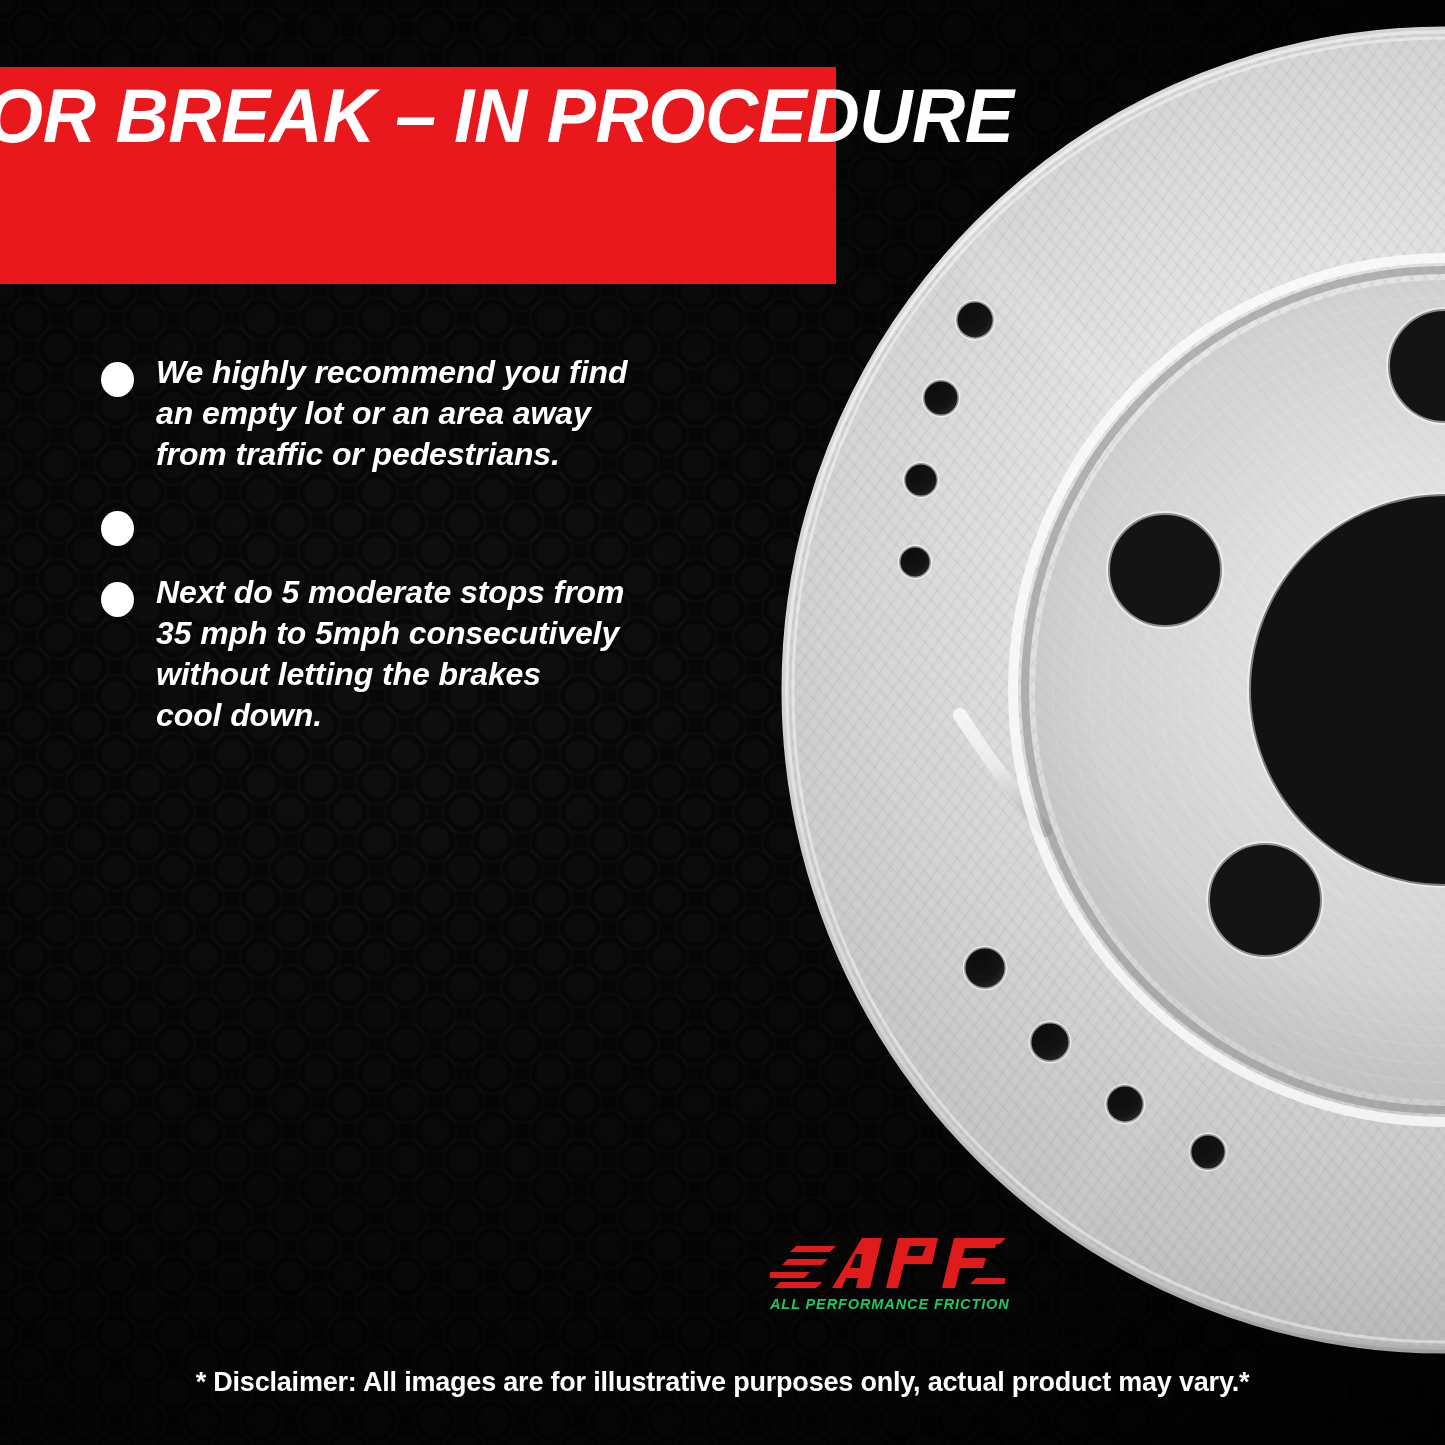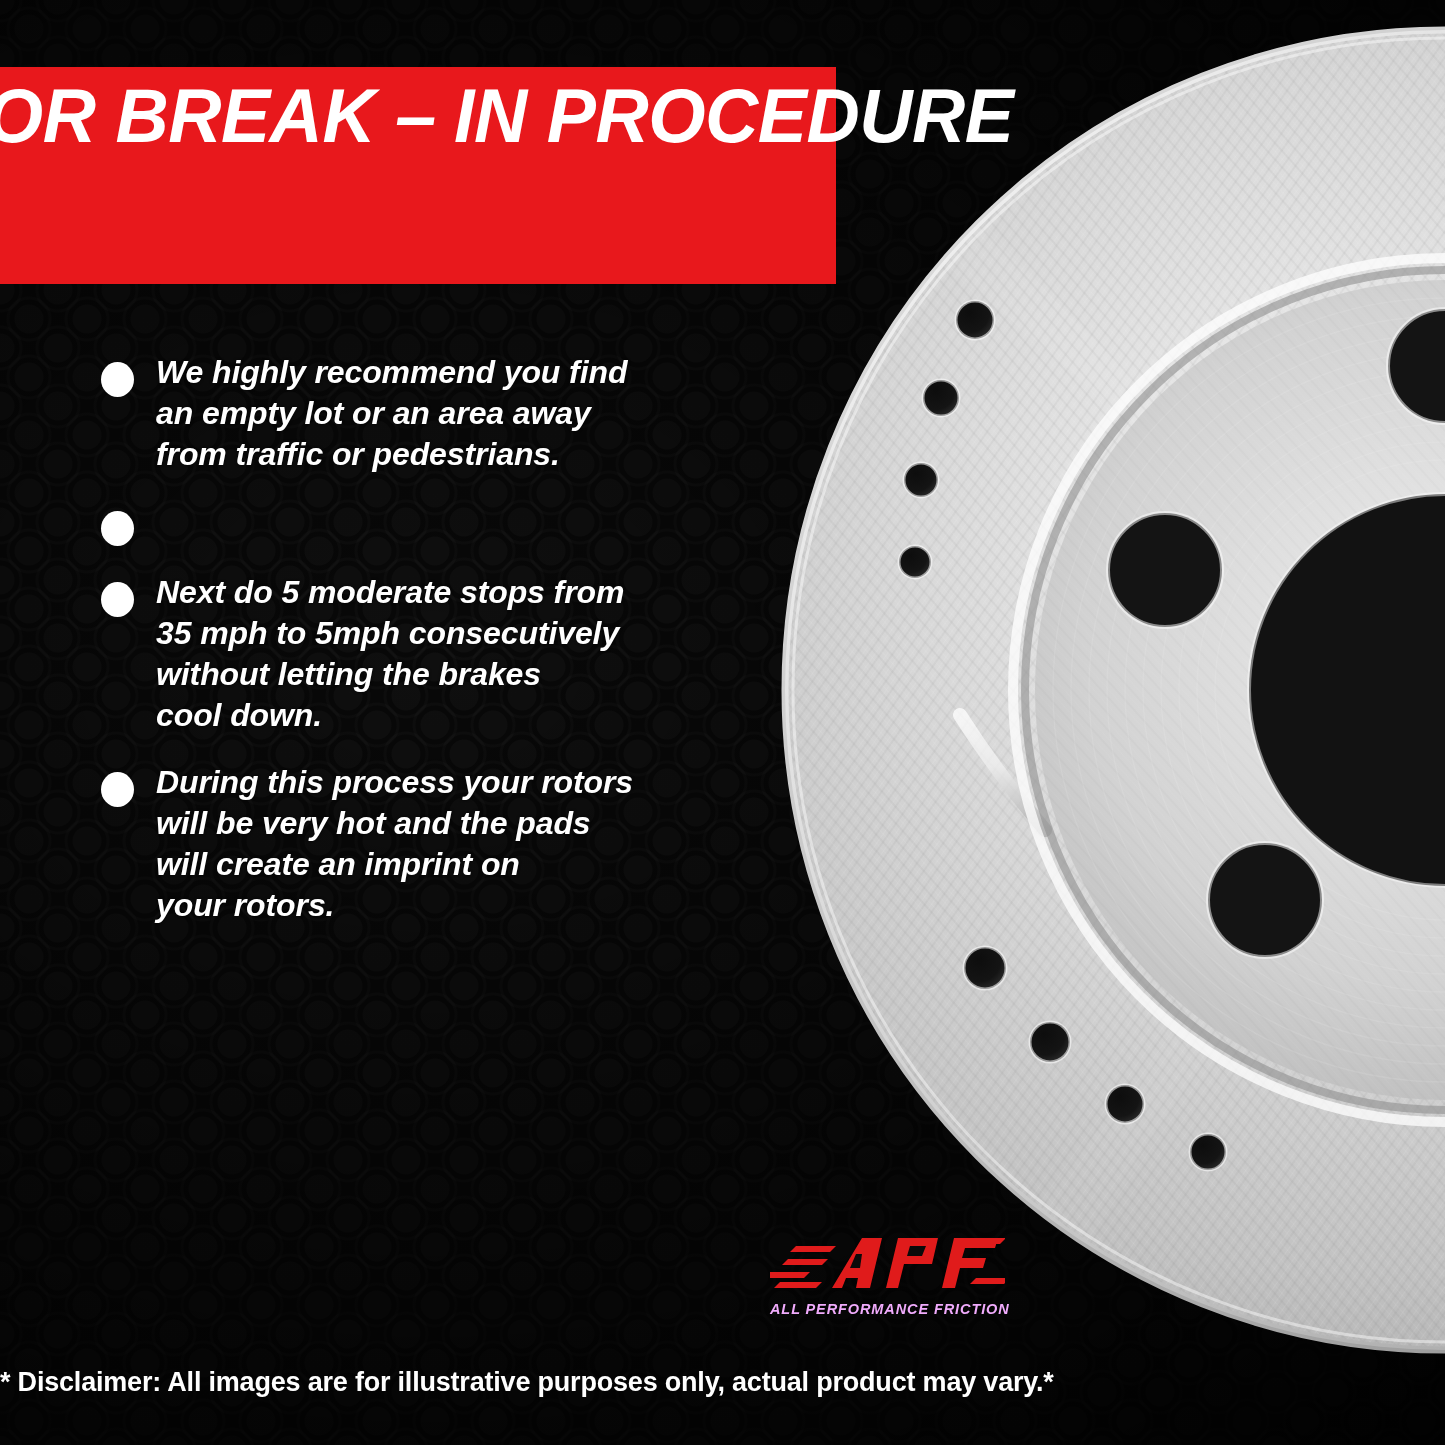--- a/index.html
+++ b/index.html
@@ -116,36 +116,36 @@
     width:235px;
     height:100px;
     z-index:7;
   }
   .apf-mark{
     position:relative;
     height:62px;
   }
   .apf-mark svg{ display:block; }
   .apf-tagline{
-    color:#f0abfc;
+    color:#22c55e;
     font-family:"Liberation Sans", sans-serif;
     font-weight:bold;
     font-style:italic;
     font-size:14.5px;
     letter-spacing:0.9px;
-    margin-top:5px;
     white-space:nowrap;
   }
 
   
   .disclaimer{
     position:absolute;
     left:0;
     top:1367px;
     width:1445px;
+    text-align:center;
     color:#ffffff;
     font-family:"Liberation Sans", sans-serif;
     font-weight:bold;
     font-size:27px;
     letter-spacing:-0.2px;
     z-index:7;
     white-space:nowrap;
   }
 </style>
 </head>
@@ -302,27 +302,20 @@
     <div class="bullet-item">
       <span class="bullet-dot"></span>
     </div>
     <div class="bullet-item">
       <span class="bullet-dot"></span>
       <span class="bullet-text">Next  do 5 moderate stops from
 35 mph to 5mph consecutively
 without letting the brakes
 cool down.</span>
     </div>
-    <div class="bullet-item">
-      <span class="bullet-dot"></span>
-      <span class="bullet-text">During this process your rotors
-will be very hot and the pads
-will create an imprint on
-your rotors.</span>
-    </div>
   </div>
 
   <div class="apf-logo">
     <div class="apf-mark">
       <svg width="235" height="62" viewBox="0 0 235 62" xmlns="http://www.w3.org/2000/svg">
         <g fill="#e01b1b">
 
           <polygon points="0,38 40,38 34,44 -6,44"></polygon>
           <polygon points="10,48 52,48 46,54 4,54"></polygon>
           <polygon points="26,12 66,12 60,18 20,18"></polygon>

